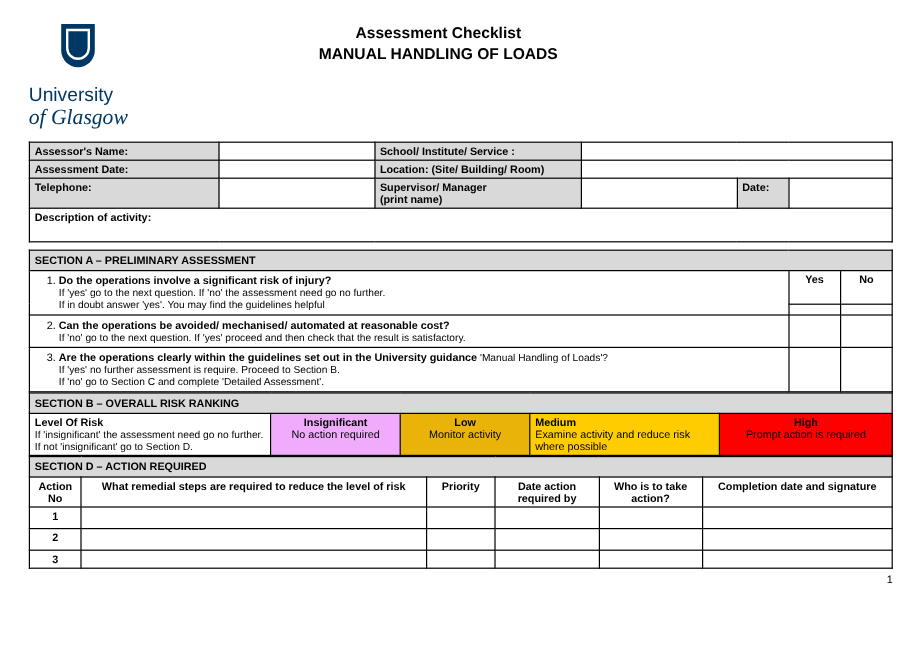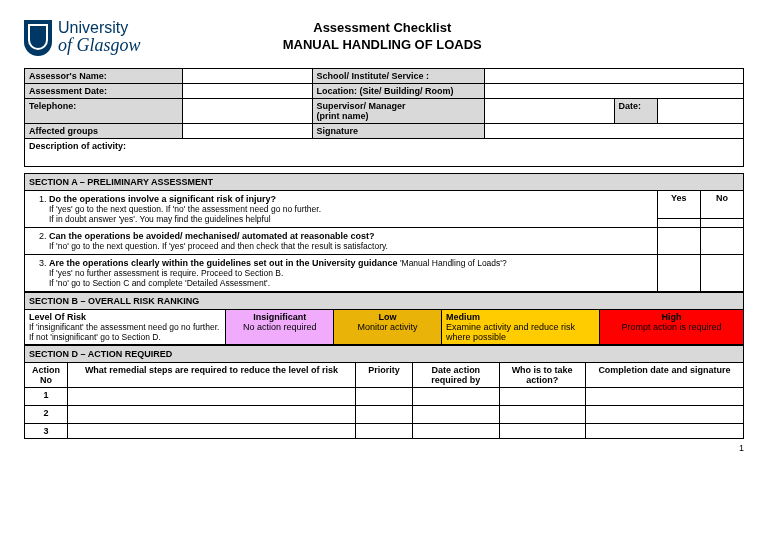--- a/index.html
+++ b/index.html
@@ -12,21 +12,23 @@
     color: #000;
     width: 768px;
   }
   .header-row {
     display: flex;
     align-items: flex-start;
     margin-bottom: 12px;
   }
   .logo-block {
     display: flex;
-    gap: 6px;
+    align-items: center;
+    gap: 16px;
+    flex-direction: column;
   }
   .logo-crest {
     width: 28px;
     height: 36px;
     background: #003865;
     position: relative;
     border-radius: 0 0 14px 14px;
   }
   .logo-crest::before {
     content: "";
@@ -118,26 +120,20 @@
   <tr>
     <td class="grey bold">Telephone:</td>
     <td></td>
     <td class="grey bold" style="white-space:pre-line">Supervisor/ Manager
 (print name)</td>
     <td style="width:18%"></td>
     <td class="grey bold" style="width:6%">Date:</td>
     <td style="width:12%"></td>
   </tr>
   <tr>
-    <td class="grey bold">Affected groups</td>
-    <td></td>
-    <td class="grey bold">Signature</td>
-    <td colspan="3"></td>
-  </tr>
-  <tr>
     <td colspan="6" style="height:28px"><span class="bold">Description of activity:</span></td>
   </tr>
 </tbody>
   </table>
 
 <table style="margin-top:6px">
   <tbody>
       <tr>
         <td colspan="3" class="section-hdr">SECTION A – PRELIMINARY  ASSESSMENT</td>
       </tr>

